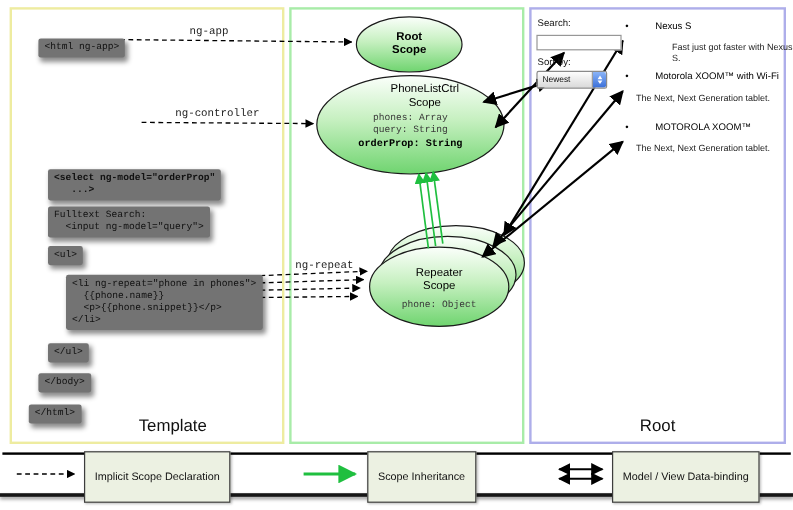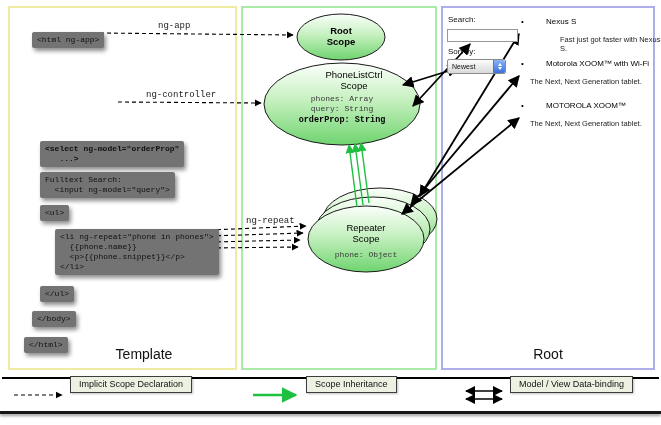--- a/index.html
+++ b/index.html
@@ -44,21 +44,21 @@
   .tri-down{width:0;height:0;border-left:2.5px solid transparent;border-right:2.5px solid transparent;
           border-top:3px solid #fff;}
   .bullet{position:absolute;font:8px "Liberation Sans",sans-serif;color:#000;z-index:3;}
   .v-name{position:absolute;font:8px "Liberation Sans",sans-serif;color:#000;z-index:3;padding-left:16px;}
   .v-desc{position:absolute;font:7.5px "Liberation Sans",sans-serif;color:#1d1d1d;z-index:3;}
   
   .rule-top{position:absolute;left:2px;top:377px;width:657px;height:2px;background:#000;}
   .rule-bottom{position:absolute;left:0;top:411px;width:661px;height:3px;background:#161616;
                box-shadow:0 2px 3px rgba(0,0,0,.4);}
   .legend-box{position:absolute;top:376px;height:13px;border:1px solid #3d3d3d;background:#ecf1e2;
-              font:9px/13px "Liberation Sans",sans-serif;color:#111;padding:1px 8px;
+              font:9px/13px "Liberation Sans",sans-serif;color:#111;padding:14px 8px;
               box-shadow:1px 1px 2px rgba(0,0,0,.25);z-index:3;white-space:nowrap;}
   svg.layer{position:absolute;left:0;top:0;z-index:2;}
 </style>
 </head>
 <body>
 
 <div id="canvas">
 
   <div class="col col-template"></div>
   <div class="col col-model"></div>

